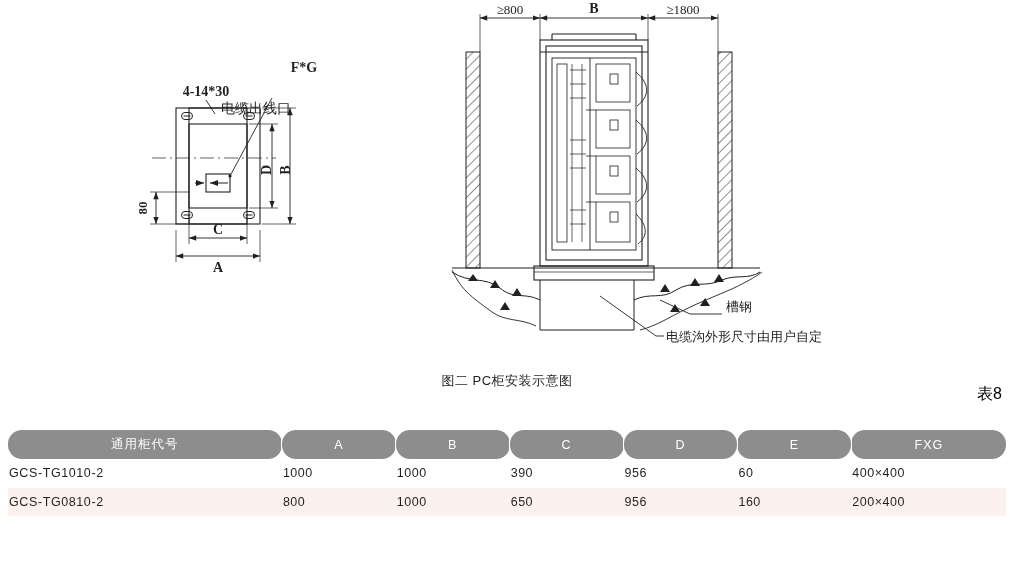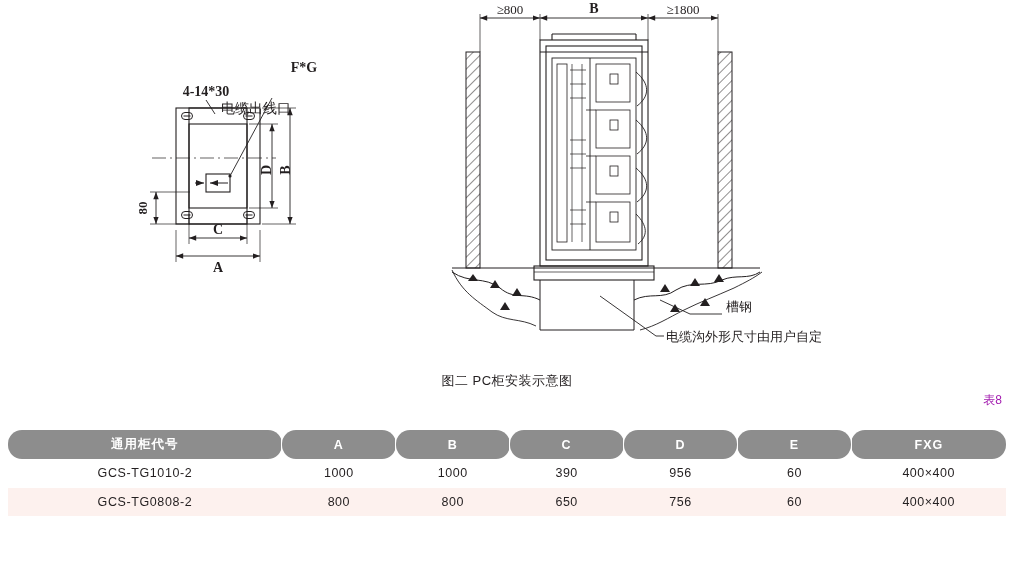--- a/index.html
+++ b/index.html
@@ -41,51 +41,51 @@
     text-align: center;
     font-size: 13px;
     letter-spacing: 0.5px;
     color: #231f20;
   }
 
   
   .table-label {
     position: absolute;
     right: 12px;
-    top: 392px;
-    font-size: 12px;
-    color: #a21caf;
+    top: 384px;
+    font-size: 16px;
+    color: #000000;
   }
   .table-wrap {
     position: absolute;
     left: 8px;
     top: 430px;
     width: 998px;
   }
   table.spec {
     border-collapse: collapse;
     width: 998px;
     font-size: 12.5px;
   }
   table.spec th {
     background: #8d8d8d;
     color: #ffffff;
-    font-weight: bold;
+    font-weight: normal;
     height: 27px;
     letter-spacing: 1px;
     border-right: 1px solid #ffffff;
     text-align: center;
     border-radius: 14px;
   }
   table.spec th:last-child {
     border-right: none;
   }
   table.spec td {
     height: 26px;
-    text-align: center;
+    text-align: left;
     color: #231f20;
     letter-spacing: 0.5px;
     border-bottom: 1px solid #ffffff;
   }
   table.spec tbody tr:nth-child(odd) {
     background: #ffffff;
   }
   table.spec tbody tr:nth-child(even) {
     background: #fdf1ee;
   }
@@ -307,25 +307,25 @@
         <tr>
           <td>GCS-TG1010-2</td>
           <td>1000</td>
           <td>1000</td>
           <td>390</td>
           <td>956</td>
           <td>60</td>
           <td>400×400</td>
         </tr>
         <tr>
-          <td>GCS-TG0808-2</td>
+          <td>GCS-TG0810-2</td>
           <td>800</td>
-          <td>800</td>
+          <td>1000</td>
           <td>650</td>
-          <td>756</td>
-          <td>60</td>
-          <td>400×400</td>
+          <td>956</td>
+          <td>160</td>
+          <td>200×400</td>
         </tr>
       </tbody>
     </table>
   </div>
 
 </div>
 
 </body></html>

